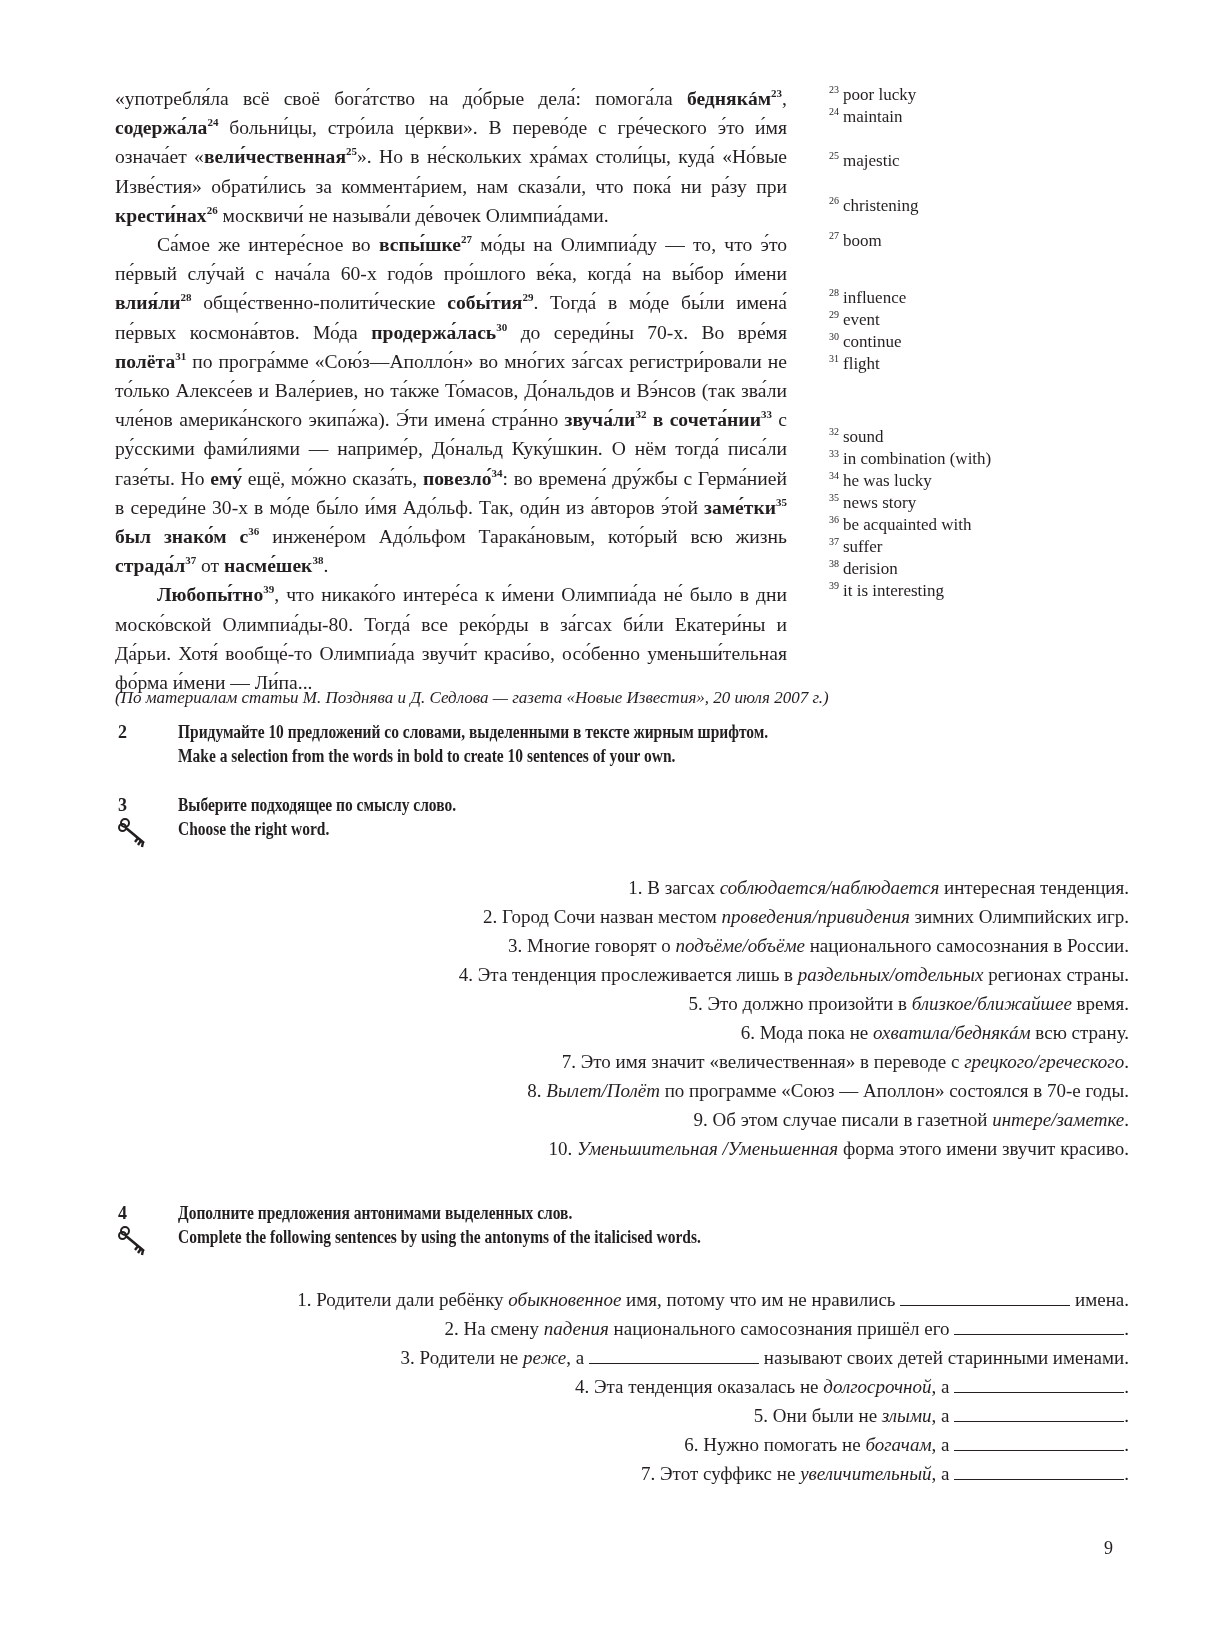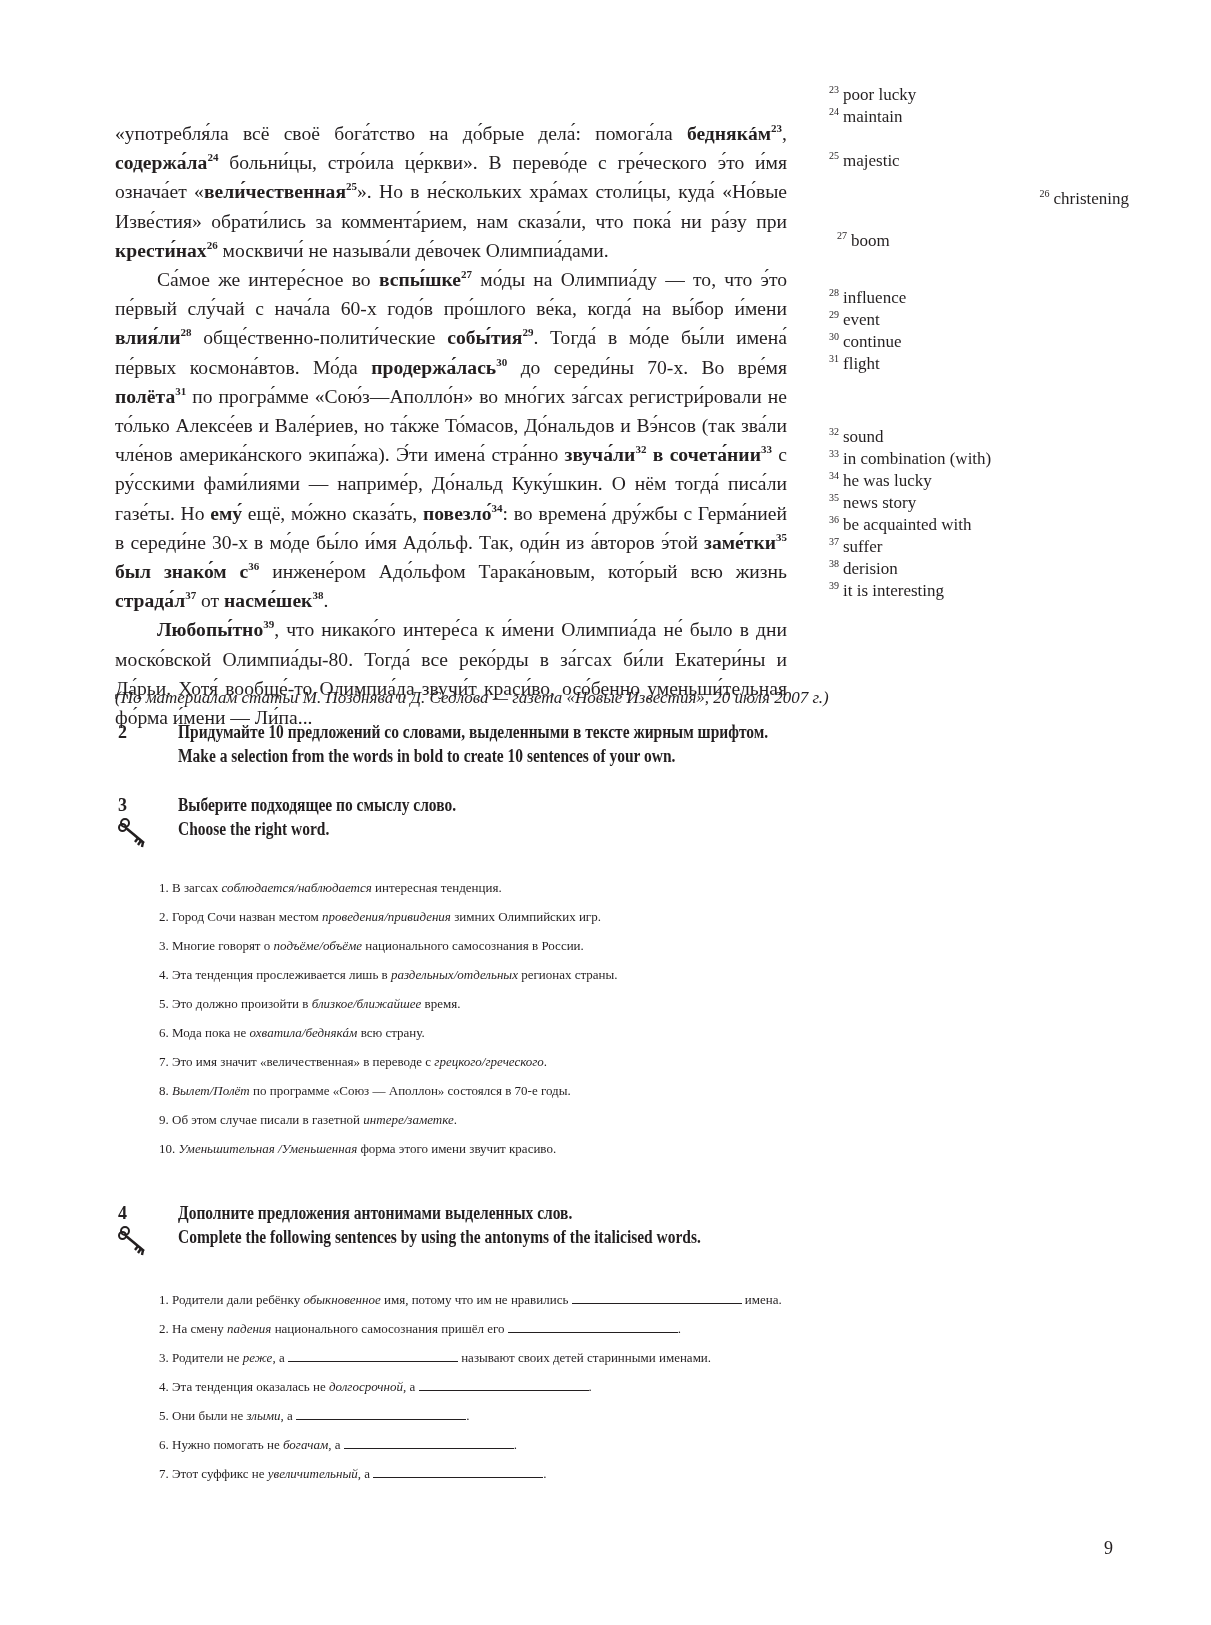--- a/index.html
+++ b/index.html
@@ -3,21 +3,21 @@
 <meta charset="utf-8">
 <style>
   html, body { margin: 0; padding: 0; background: #ffffff; }
   body {
     width: 1211px; height: 1625px; position: relative; overflow: hidden;
     font-family: "Liberation Serif", "DejaVu Serif", serif;
     color: #231f20;
   }
   .reading {
     position: absolute; left: 115px; top: 84px; width: 672px;
-    font-size: 19.6px; line-height: 29.2px; text-align: justify; margin-top: 35px;
+    font-size: 19.6px; line-height: 29.2px; text-align: justify;
   }
   .reading p { margin: 0; }
   .reading p.indent { text-indent: 42px; }
   .reading b { font-weight: bold; }
   sup.fn { font-size: 11px; vertical-align: super; line-height: 0; font-weight: bold; }
   .gloss {
     position: absolute; left: 829px; width: 300px;
     font-size: 17px; line-height: 22.5px;
   }
   .gloss sup { font-size: 10px; vertical-align: super; line-height: 0; margin-right: 4px; }
@@ -27,43 +27,43 @@
   }
   .task {
     position: absolute; left: 118px; width: 1000px;
     font-family: "Liberation Sans Narrow", "Liberation Serif", serif;
     font-weight: bold; font-size: 18px; line-height: 24px;
   }
   .task .num { position: absolute; left: 0; top: 0; width: 30px; }
   .task .line { margin-left: 60px; white-space: nowrap; transform: scaleX(0.86); transform-origin: left center; }
   .key { position: absolute; left: 0; top: 24px; width: 30px; height: 34px; }
   .list {
-    position: absolute; left: 159px; width: 980px;
-    font-size: 13px; line-height: 29px;
+    position: absolute; left: 149px; width: 980px;
+    font-size: 19px; line-height: 29px; text-align: right;
   }
   .list .item { white-space: nowrap; }
   .list i { font-style: italic; }
   .blank { display: inline-block; border-bottom: 1px solid #231f20; height: 16px; vertical-align: baseline; }
   .pagenum { position: absolute; left: 1104px; top: 1538px; font-size: 18px; }
 </style>
 </head>
 <body>
 
 <div class="reading">
   <p>«употребля́ла всё своё бога́тство на до́брые дела́: помога́ла <b>беднякáм</b><sup class="fn">23</sup>, <b>содержа́ла</b><sup class="fn">24</sup> больни́цы, стро́ила це́ркви». В перево́де с гре́ческого э́то и́мя означа́ет «<b>вели́чественная</b><sup class="fn">25</sup>». Но в не́скольких хра́мах столи́цы, куда́ «Но́вые Изве́стия» обрати́лись за коммента́рием, нам сказа́ли, что пока́ ни ра́зу при <b>крести́нах</b><sup class="fn">26</sup> москвичи́ не называ́ли де́вочек Олимпиа́дами.</p>
   <p class="indent">Са́мое же интере́сное во <b>вспы́шке</b><sup class="fn">27</sup> мо́ды на Олимпиа́ду — то, что э́то пе́рвый слу́чай с нача́ла 60-х годо́в про́шлого ве́ка, когда́ на вы́бор и́мени <b>влия́ли</b><sup class="fn">28</sup> обще́ственно-полити́ческие <b>собы́тия</b><sup class="fn">29</sup>. Тогда́ в мо́де бы́ли имена́ пе́рвых космона́втов. Мо́да <b>продержа́лась</b><sup class="fn">30</sup> до середи́ны 70-х. Во вре́мя <b>полёта</b><sup class="fn">31</sup> по програ́мме «Сою́з—Аполло́н» во мно́гих за́гсах регистри́ровали не то́лько Алексе́ев и Вале́риев, но та́кже То́масов, До́нальдов и Вэ́нсов (так зва́ли чле́нов америка́нского экипа́жа). Э́ти имена́ стра́нно <b>звуча́ли</b><sup class="fn">32</sup> <b>в сочета́нии</b><sup class="fn">33</sup> с ру́сскими фами́лиями — наприме́р, До́нальд Куку́шкин. О нём тогда́ писа́ли газе́ты. Но <b>ему́</b> ещё, мо́жно сказа́ть, <b>повезло́</b><sup class="fn">34</sup>: во времена́ дру́жбы с Герма́нией в середи́не 30-х в мо́де бы́ло и́мя Адо́льф. Так, оди́н из а́второв э́той <b>заме́тки</b><sup class="fn">35</sup> <b>был знако́м с</b><sup class="fn">36</sup> инжене́ром Адо́льфом Тарака́новым, кото́рый всю жизнь <b>страда́л</b><sup class="fn">37</sup> от <b>насме́шек</b><sup class="fn">38</sup>.</p>
   <p class="indent"><b>Любопы́тно</b><sup class="fn">39</sup>, что никако́го интере́са к и́мени Олимпиа́да не́ было в дни моско́вской Олимпиа́ды-80. Тогда́ все реко́рды в за́гсах би́ли Екатери́ны и Да́рьи. Хотя́ вообще́-то Олимпиа́да звучи́т краси́во, осо́бенно уменьши́тельная фо́рма и́мени — Ли́па...</p>
 </div>
 
 <div id="gloss">
     <div class="gloss row" style="top: 84px;"><sup>23</sup><span>poor lucky</span></div>
     <div class="gloss row" style="top: 106px;"><sup>24</sup><span>maintain</span></div>
     <div class="gloss row" style="top: 150px;"><sup>25</sup><span>majestic</span></div>
-    <div class="gloss row" style="top: 188px; text-align: right;"><sup>26</sup><span>christening</span></div>
-    <div class="gloss row" style="top: 230px; margin-left: 8px;"><sup>27</sup><span>boom</span></div>
+    <div class="gloss row" style="top: 195px;"><sup>26</sup><span>christening</span></div>
+    <div class="gloss row" style="top: 230px;"><sup>27</sup><span>boom</span></div>
     <div class="gloss row" style="top: 287px;"><sup>28</sup><span>influence</span></div>
     <div class="gloss row" style="top: 309px;"><sup>29</sup><span>event</span></div>
     <div class="gloss row" style="top: 331px;"><sup>30</sup><span>continue</span></div>
     <div class="gloss row" style="top: 353px;"><sup>31</sup><span>flight</span></div>
     <div class="gloss row" style="top: 426px;"><sup>32</sup><span>sound</span></div>
     <div class="gloss row" style="top: 448px;"><sup>33</sup><span>in combination (with)</span></div>
     <div class="gloss row" style="top: 470px;"><sup>34</sup><span>he was lucky</span></div>
     <div class="gloss row" style="top: 492px;"><sup>35</sup><span>news story</span></div>
     <div class="gloss row" style="top: 514px;"><sup>36</sup><span>be acquainted with</span></div>
     <div class="gloss row" style="top: 536px;"><sup>37</sup><span>suffer</span></div>

